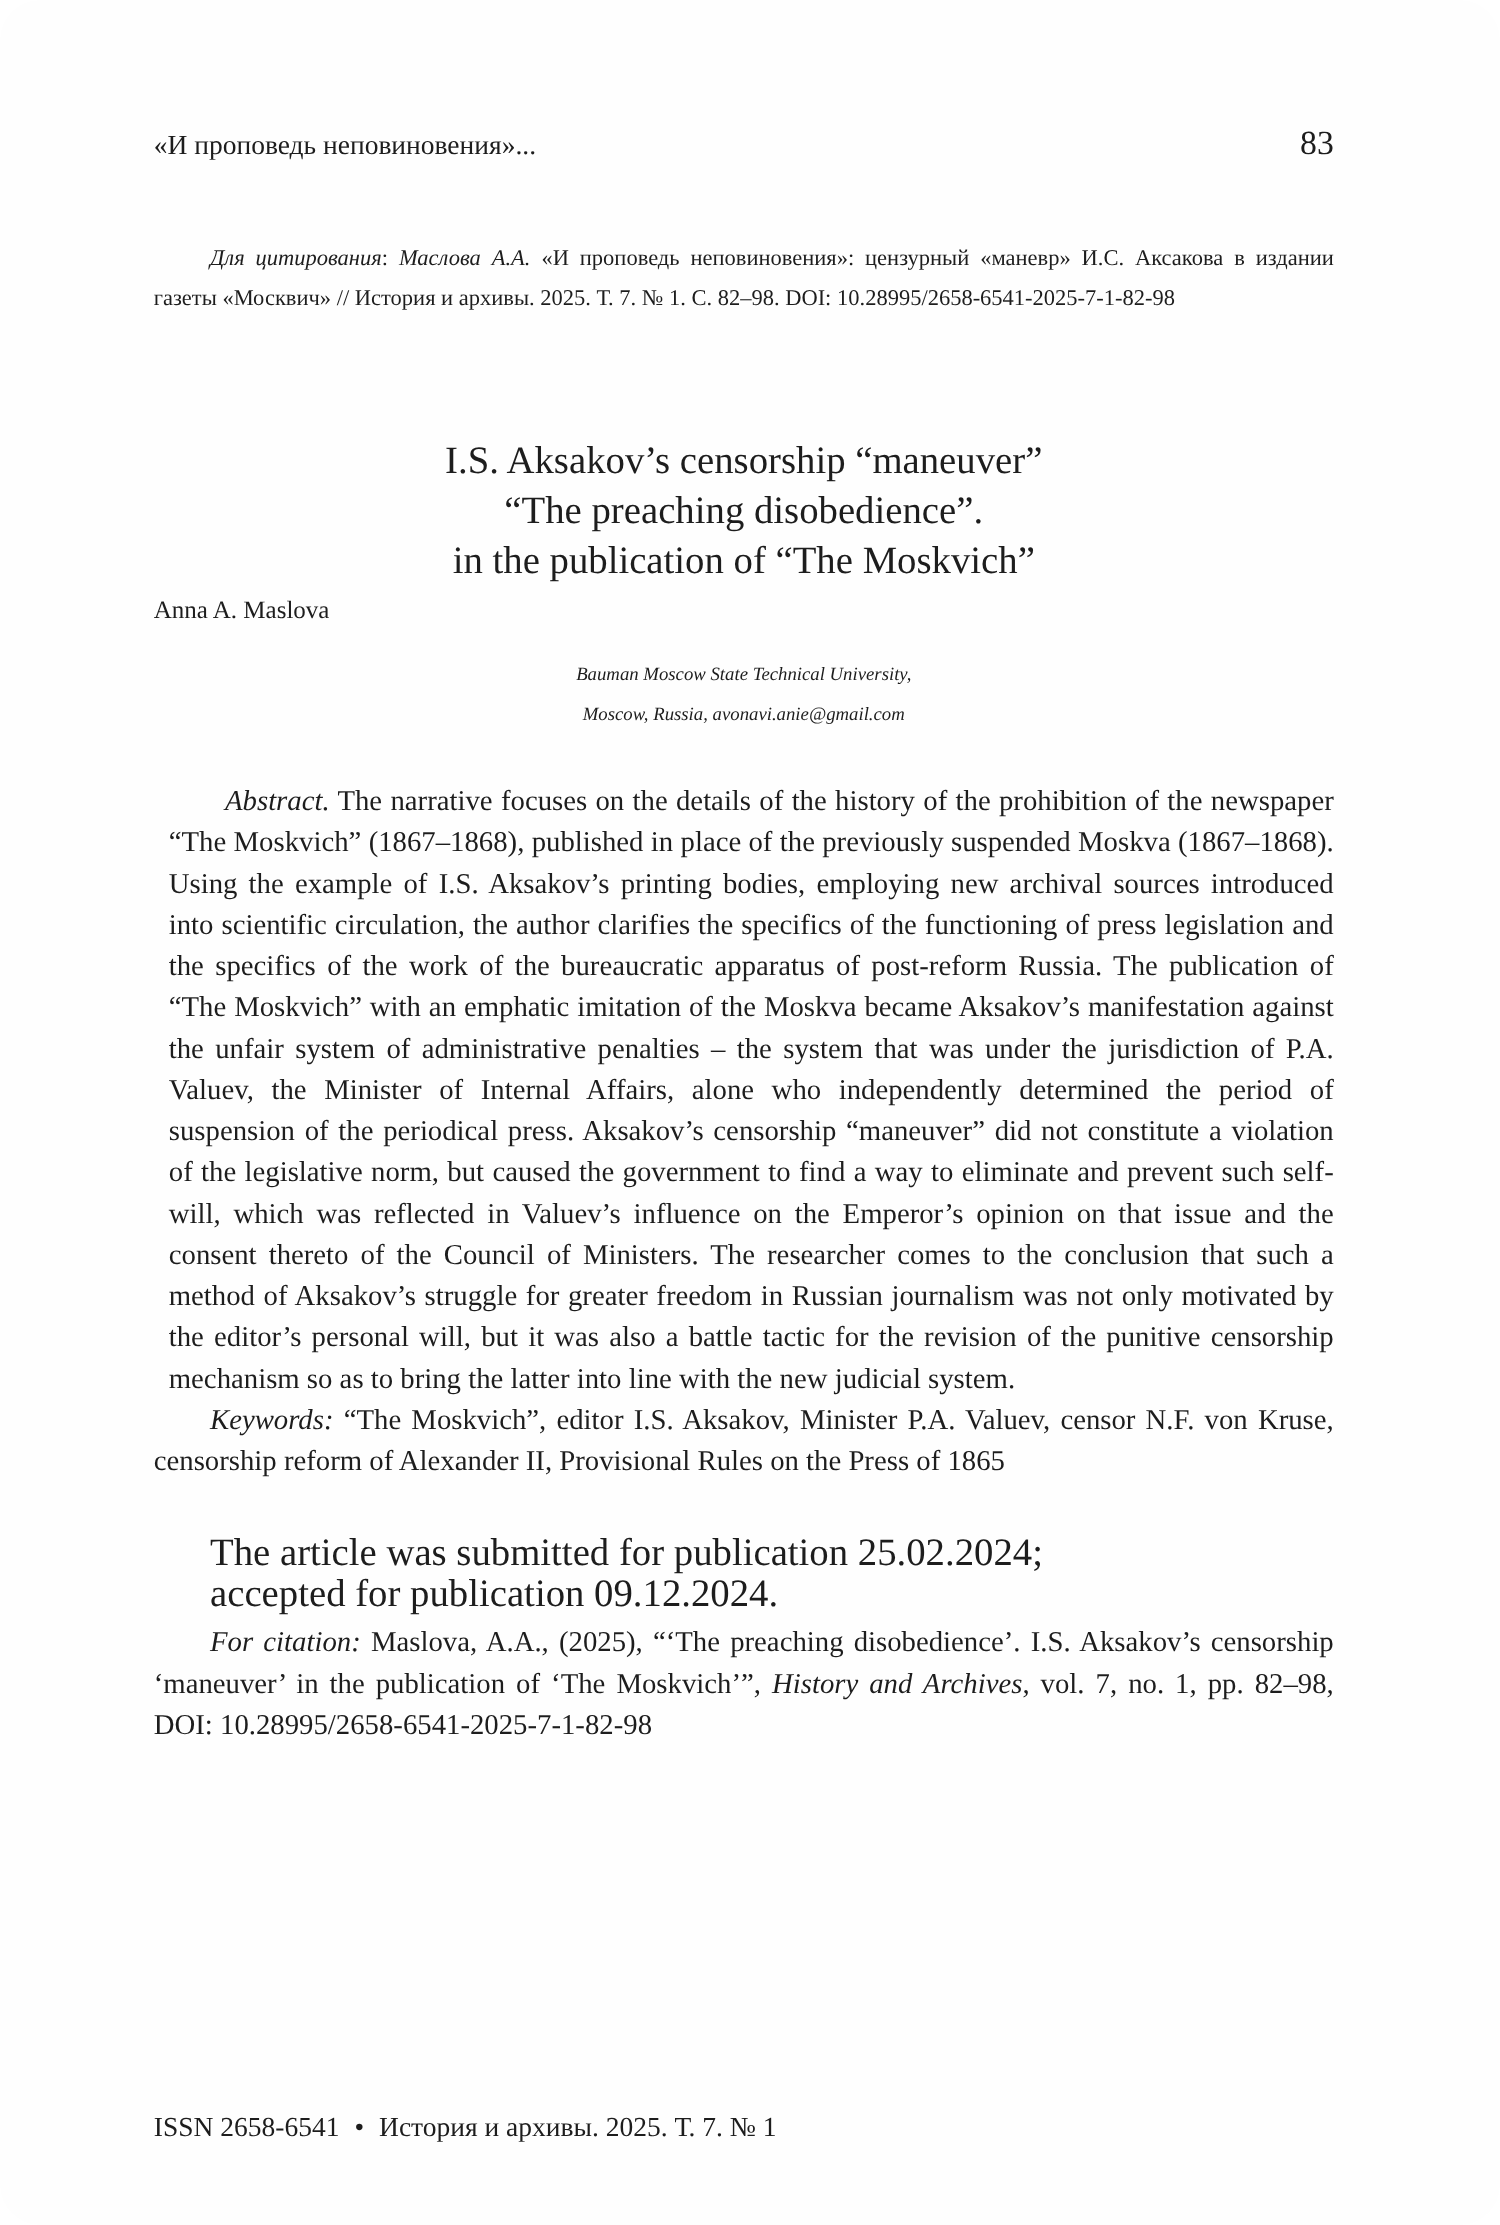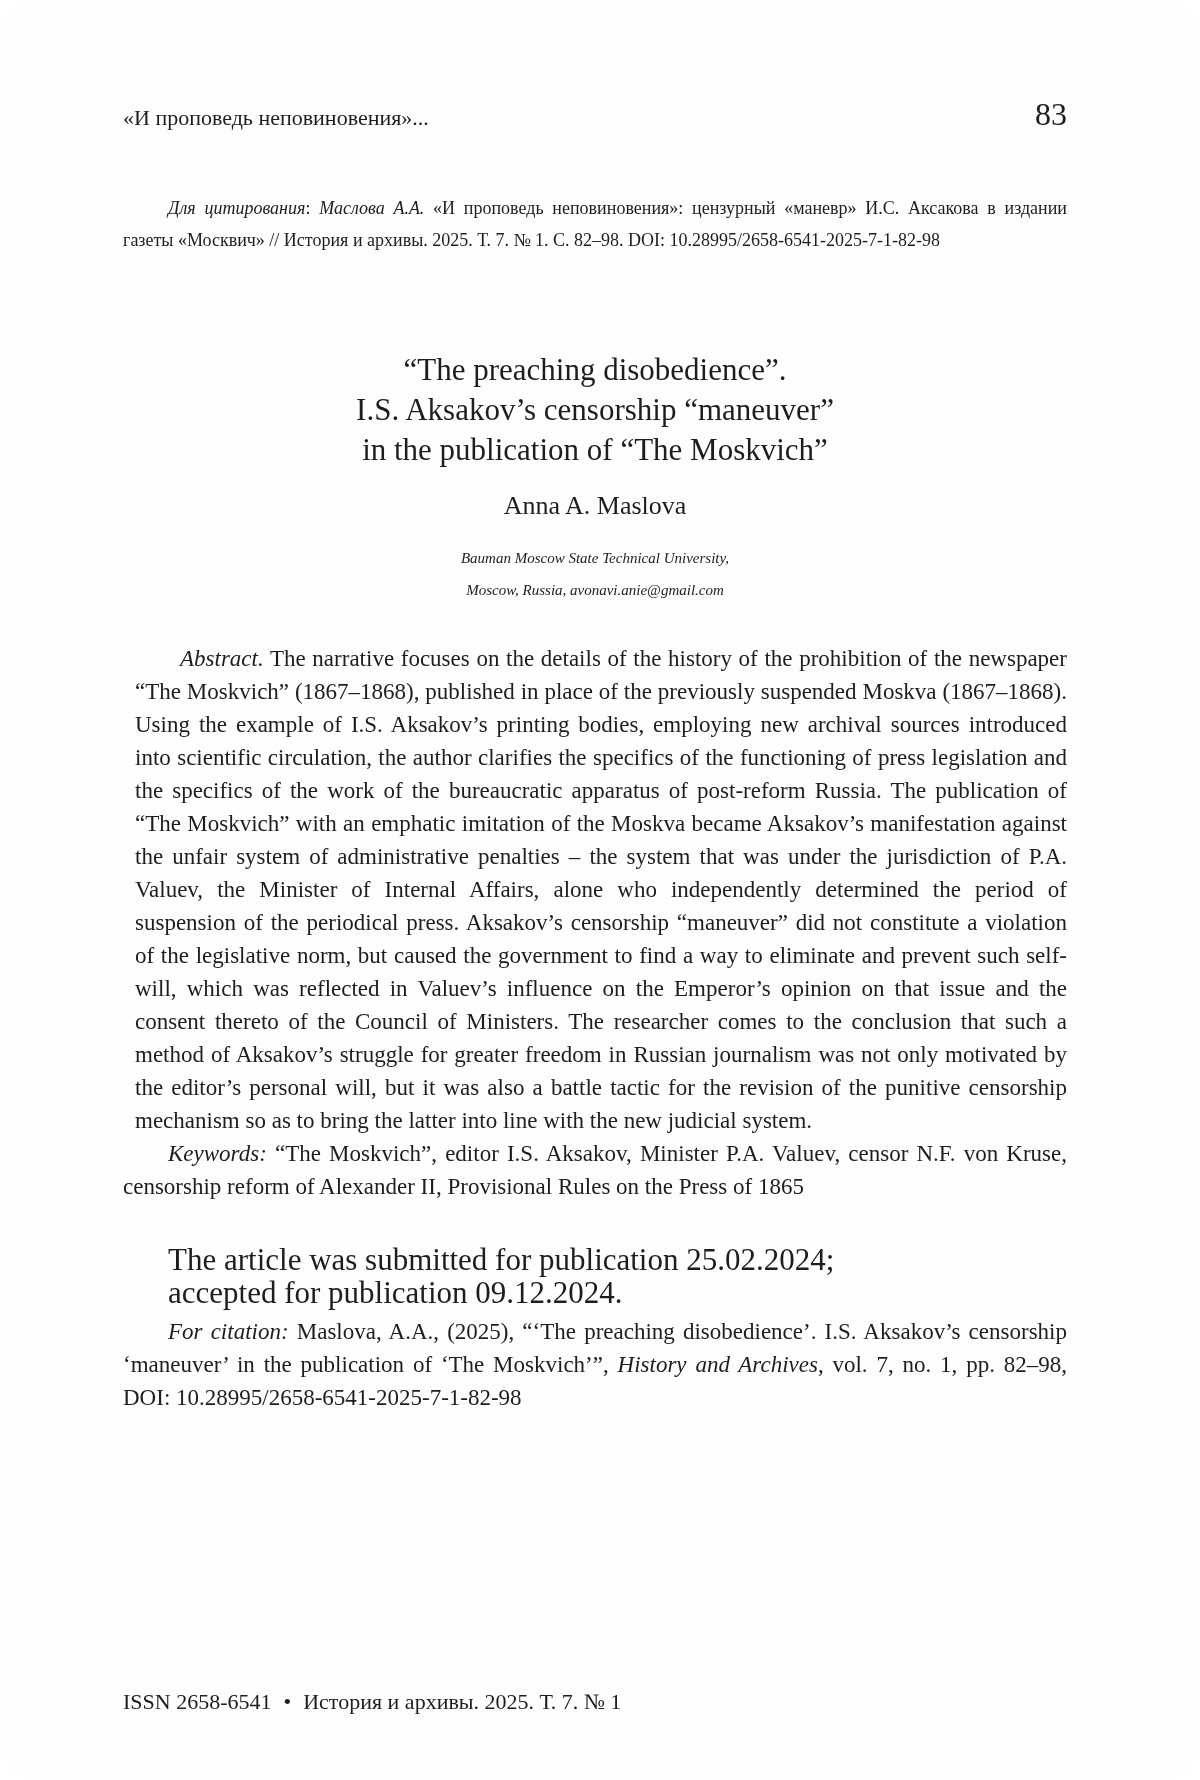--- a/index.html
+++ b/index.html
@@ -18,42 +18,42 @@
     overflow: hidden;
   }
   .running-head {
     display: flex;
     justify-content: space-between;
     align-items: baseline;
     font-size: 22px;
     line-height: 28px;
   }
   .running-head .page-number {
-    font-size: 32px;
+    font-size: 27px;
   }
   .italic { font-style: italic; }
   .citation-ru {
     margin-top: 60px;
     font-size: 18px;
     line-height: 32px;
     text-align: justify;
     text-indent: 45px;
   }
   .article-title {
     margin-top: 94px;
     text-align: center;
     font-size: 31px;
     line-height: 40px;
     font-weight: 400;
   }
   .title-line { display: block; }
   .author-name {
-    margin-top: 20px;
-    text-align: center;
-    font-size: 26px;
+    margin-top: 4px;
+    text-align: left;
+    font-size: 20px;
     line-height: 32px;
   }
   .affiliation {
     margin-top: 20px;
     text-align: center;
     font-style: italic;
     font-size: 15px;
     line-height: 32px;
   }
   .body-para {
@@ -87,22 +87,22 @@
 <div class="page">
 
   <div class="running-head">
     <span class="running-title">«И проповедь неповиновения»...</span>
     <span class="page-number">83</span>
   </div>
 
   <p class="citation-ru"><span class="italic">Для цитирования</span><span>: </span><span class="italic">Маслова А.А.</span><span> «И проповедь неповиновения»: цензурный «маневр» И.С. Аксакова в издании газеты «Москвич» // История и архивы. 2025. Т. 7. № 1. С. 82–98. DOI: 10.28995/2658-6541-2025-7-1-82-98</span></p>
 
   <h1 class="article-title">
+    <span class="title-line">I.S. Aksakov’s censorship “maneuver”</span>
     <span class="title-line">“The preaching disobedience”.</span>
-    <span class="title-line">I.S. Aksakov’s censorship “maneuver”</span>
     <span class="title-line">in the publication of “The Moskvich”</span>
   </h1>
 
   <div class="author-name">Anna A. Maslova</div>
 
   <div class="affiliation">
     <div>Bauman Moscow State Technical University,</div>
     <div>Moscow, Russia, avonavi.anie@gmail.com</div>
   </div>
 

